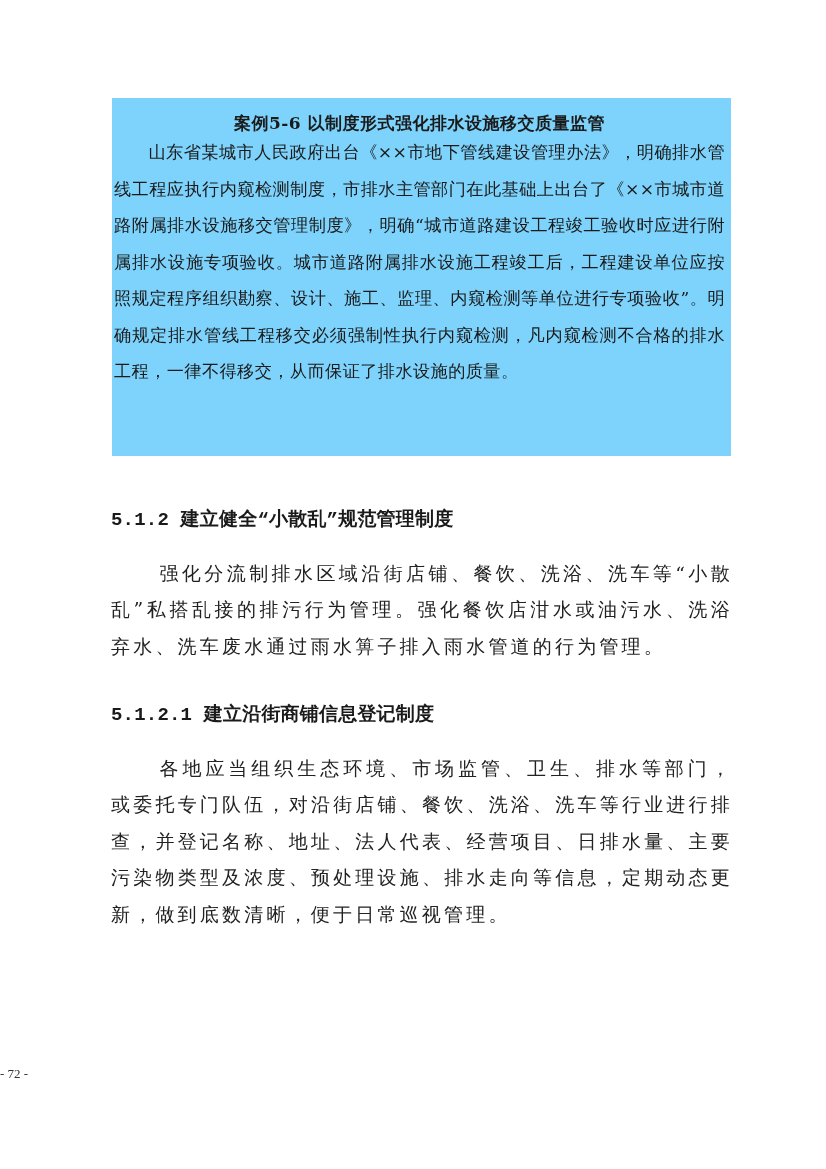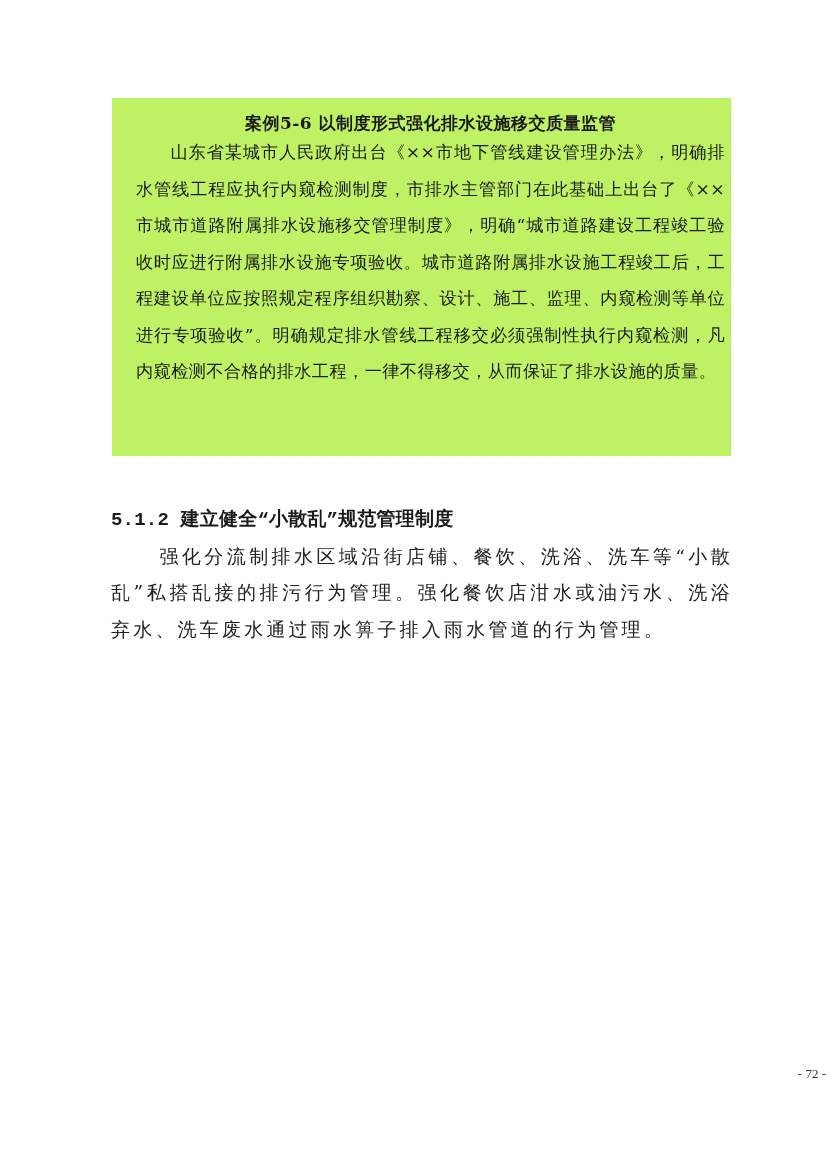--- a/index.html
+++ b/index.html
@@ -20,23 +20,23 @@
       left: 0; top: 0;
       width: 826px;
       height: 1169px;
     }
     .case-box {
       position: absolute;
       left: 112px;
       top: 98px;
       width: 619px;
       height: 358px;
-      background: #bef264;
+      background: #7dd3fc;
       box-sizing: border-box;
-      padding: 14px 6px 0 24px;
+      padding: 14px 6px 0 2px;
     }
     .case-title {
       text-align: center;
       font-family: "DejaVu Serif", serif;
       font-weight: bold;
       font-size: 17px;
       line-height: 22px;
       height: 22px;
       margin-top: 0px;
       letter-spacing: 0.5px;
@@ -64,43 +64,46 @@
       position: absolute;
       left: 111px;
       width: 622px;
       font-size: 19px;
       line-height: 36.4px;
       text-align: justify;
       text-align-last: left;
       text-indent: 2.55em;
       letter-spacing: 3.2px;
       color: #222;
+      margin-top: 17px;
     }
     .p-512 { top: 538px; }
     .p-5121 { top: 733px; }
     .page-number {
       position: absolute;
       top: 1066px;
       left: 0;
       width: 826px;
-      text-align: right;
+      text-align: left;
       font-family: "Liberation Serif", serif;
       font-size: 13px;
       color: #333;
     }
   </style>
 </head>
 <body>
 
 <div class="page">
 
   <div class="case-box">
     <div class="case-title">案例5-6  以制度形式强化排水设施移交质量监管</div>
     <div class="case-body">山东省某城市人民政府出台《××市地下管线建设管理办法》，明确排水管线工程应执行内窥检测制度，市排水主管部门在此基础上出台了《××市城市道路附属排水设施移交管理制度》，明确“城市道路建设工程竣工验收时应进行附属排水设施专项验收。城市道路附属排水设施工程竣工后，工程建设单位应按照规定程序组织勘察、设计、施工、监理、内窥检测等单位进行专项验收”。明确规定排水管线工程移交必须强制性执行内窥检测，凡内窥检测不合格的排水工程，一律不得移交，从而保证了排水设施的质量。</div>
   </div>
 
   <div class="section-heading h-512">5.1.2 建立健全“小散乱”规范管理制度</div>
   <div class="para p-512">强化分流制排水区域沿街店铺、餐饮、洗浴、洗车等“小散乱”私搭乱接的排污行为管理。强化餐饮店泔水或油污水、洗浴弃水、洗车废水通过雨水箅子排入雨水管道的行为管理。</div>
 
+  <div class="section-heading h-5121">5.1.2.1 建立沿街商铺信息登记制度</div>
+  <div class="para p-5121">各地应当组织生态环境、市场监管、卫生、排水等部门，或委托专门队伍，对沿街店铺、餐饮、洗浴、洗车等行业进行排查，并登记名称、地址、法人代表、经营项目、日排水量、主要污染物类型及浓度、预处理设施、排水走向等信息，定期动态更新，做到底数清晰，便于日常巡视管理。</div>
 
   <div class="page-number">- 72 -</div>
 
 </div>
 
 </body></html>

